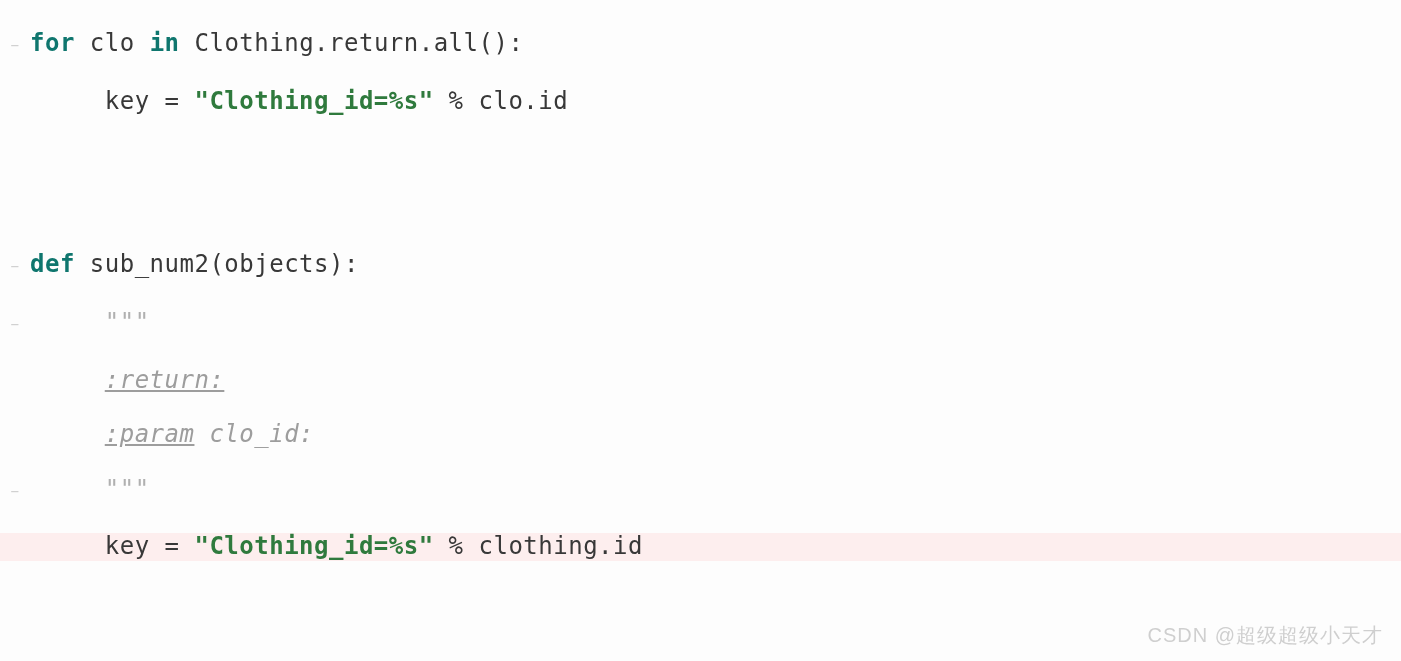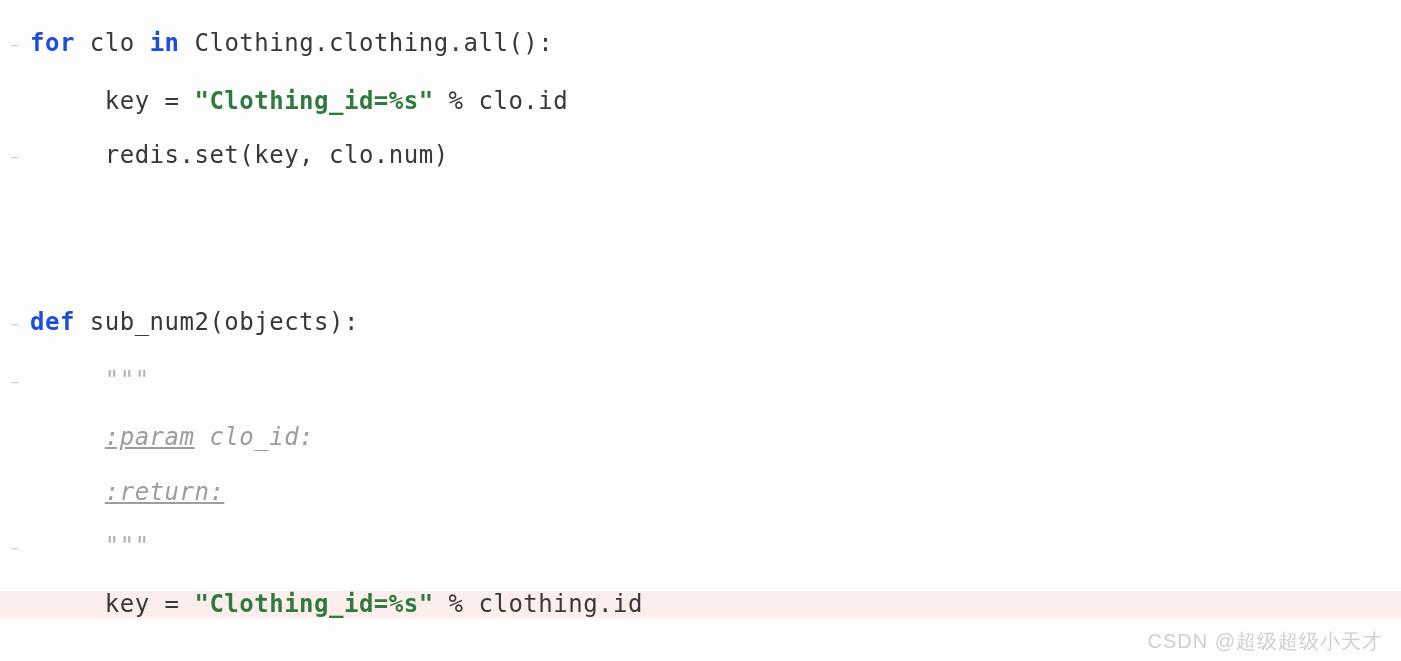--- a/index.html
+++ b/index.html
@@ -35,55 +35,54 @@
     font-size: 14px;
     position: relative;
     top: -1px;
   }
   .line {
     display: block;
     min-height: 27.3px;
   }
   .hl-red-light { background: #fdeeee; }
 
-  .kw   { color: #1d4ed8; font-weight: bold; }
+  .kw   { color: #0f766e; font-weight: bold; }
   .str  { color: #2f7a3d; font-weight: bold; }
   .docq { color: #b0b0b0; }
   .docu { color: #9d9d9d; font-style: italic; text-decoration: underline; }
   .doci { color: #9d9d9d; font-style: italic; }
   .id   { color: #383838; }
 
   .watermark {
     position: absolute;
-    bottom: 6px;
+    bottom: 12px;
     right: 18px;
     font-family: sans-serif;
     font-size: 20px;
     color: rgba(120,120,120,0.35);
     letter-spacing: 1px;
     pointer-events: none;
   }
 
   .editor {
     padding-top: 30px;
   }
 </style>
 </head>
 <body>
 
 <div class="editor">
-<pre class="code"><span class="line"><span class="gutter collapse"></span><span class="kw">for</span><span> </span><span class="id">clo</span><span> </span><span class="kw">in</span><span> </span><span class="id">Clothing.clothing.all():</span></span>
+<pre class="code"><span class="line"><span class="gutter collapse"></span><span class="kw">for</span><span> </span><span class="id">clo</span><span> </span><span class="kw">in</span><span> </span><span class="id">Clothing.return.all():</span></span>
 <span class="line"><span class="gutter"></span>     <span class="id">key = </span><span class="str">"Clothing_id=%s"</span><span class="id"> % clo.id</span></span>
-<span class="line"><span class="gutter collapse"></span>     <span class="id">redis.set(key, clo.num)</span></span>
 <span class="line"><span class="gutter"></span></span>
 <span class="line"><span class="gutter"></span></span>
 <span class="line"><span class="gutter collapse"></span><span class="kw">def</span><span> </span><span class="id">sub_num2</span><span class="id">(objects):</span></span>
 <span class="line"><span class="gutter collapse"></span>     <span class="docq">"""</span></span>
+<span class="line"><span class="gutter"></span>     <span class="docu">:return:</span></span>
 <span class="line"><span class="gutter"></span>     <span class="docu">:param</span><span class="doci"> clo_id:</span></span>
-<span class="line"><span class="gutter"></span>     <span class="docu">:return:</span></span>
 <span class="line"><span class="gutter collapse"></span>     <span class="docq">"""</span></span>
 <span class="line hl-red-light"><span class="gutter"></span>     <span class="id">key = </span><span class="str">"Clothing_id=%s"</span><span class="id"> % clothing.id</span></span>
 
 
 
 
 
 
 
 

